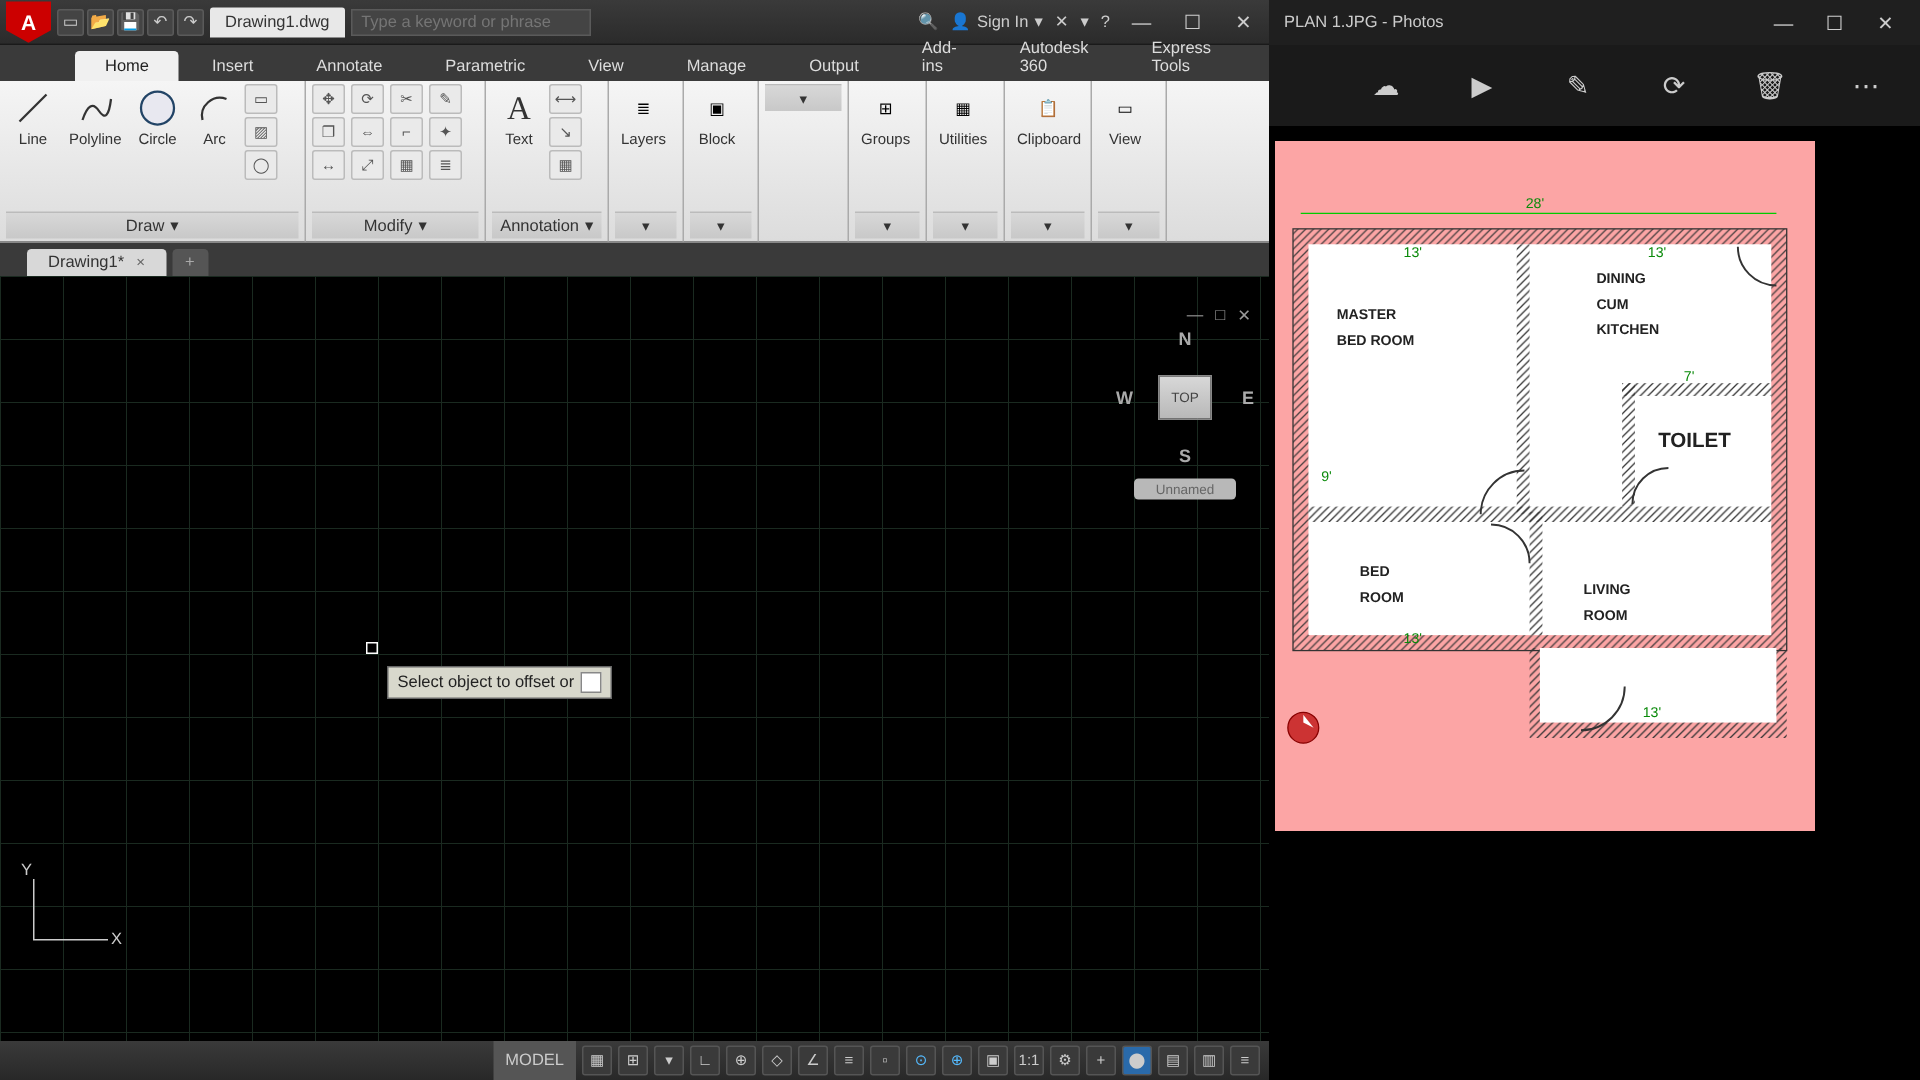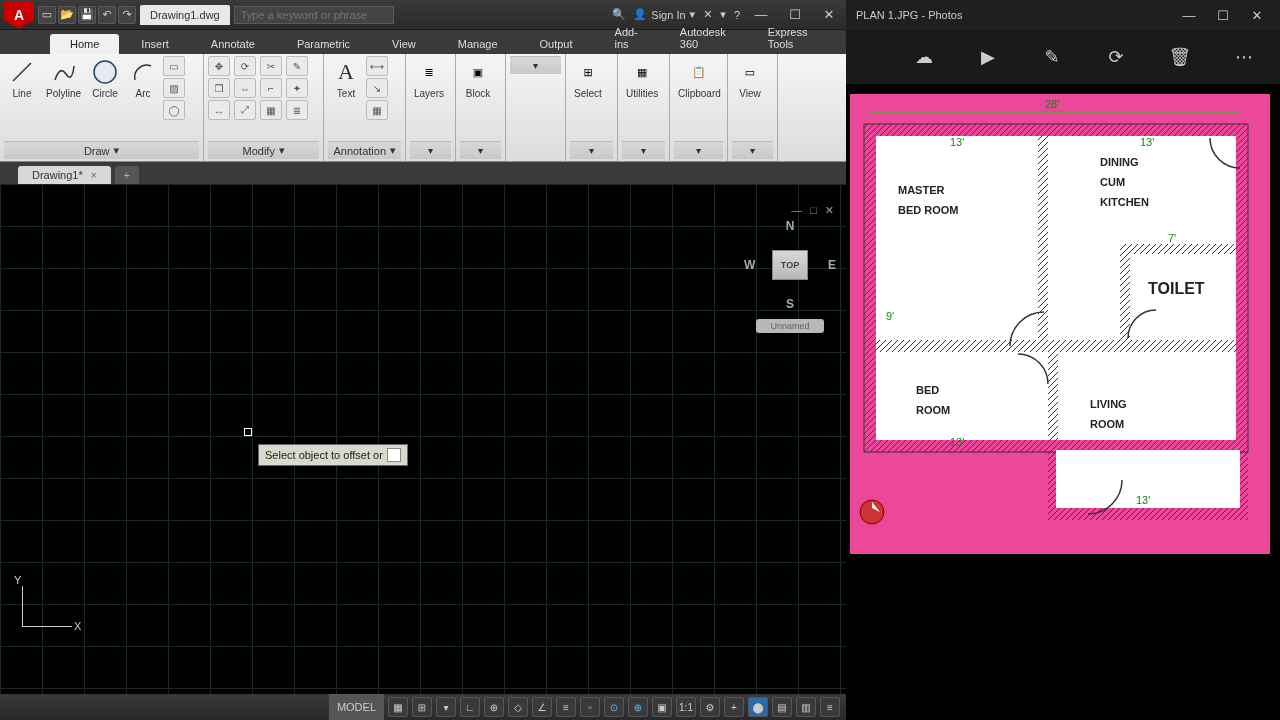--- a/index.html
+++ b/index.html
@@ -33,38 +33,38 @@
 .canvas{flex:1;background:#000;position:relative;overflow:hidden}
 .grid{position:absolute;inset:0;background-image:linear-gradient(#1a2a20 1px,transparent 1px),linear-gradient(90deg,#1a2a20 1px,transparent 1px);background-size:42px 42px}
 .drawing{position:absolute;inset:0}
 .drawing line,.drawing rect,.drawing polyline{stroke:#fff;stroke-width:1;fill:none}
 .crosshair{position:absolute;left:244px;top:244px;width:8px;height:8px;border:1px solid #fff}
 .tooltip{position:absolute;left:258px;top:260px;background:#d8d8cc;border:1px solid #666;padding:3px 6px;font-size:11px;color:#222;display:flex;align-items:center;gap:4px}
 .tooltip .cursor{width:14px;height:14px;border:1px solid #888;background:#fff}
 .vc{position:absolute;right:8px;top:20px;display:flex;flex-direction:column;align-items:center}
 .vc-ctrl{display:flex;gap:8px;color:#999;font-size:10px;justify-content:flex-end;width:100%;padding-right:4px}
 .cube-wrap{position:relative;width:96px;height:96px;display:flex;align-items:center;justify-content:center}
-.cube{width:36px;height:30px;background:linear-gradient(#d8d8d8,#b8b8b8);border:1px solid #888;display:flex;align-items:center;justify-content:center;font-size:9px;color:#444;font-weight:bold}
+.cube{width:36px;height:30px;background:linear-gradient(#d8d8d8,#b8b8b8);border:1px solid #888;display:flex;align-items:center;justify-content:center;font-size:9px;color:#444;font-weight:normal}
 .dir{position:absolute;font-size:12px;color:#aaa;font-weight:bold}
 .dir.n{top:2px;left:50%;transform:translateX(-50%)}
 .dir.s{bottom:2px;left:50%;transform:translateX(-50%)}
 .dir.w{left:2px;top:50%;transform:translateY(-50%)}
 .dir.e{right:2px;top:50%;transform:translateY(-50%)}
 .vc-label{margin-top:6px;background:#b8b8b8;color:#666;font-size:9px;padding:2px 14px;border-radius:3px}
 .ucs{position:absolute;left:14px;bottom:60px;color:#ccc;font-size:12px}
 .statusbar{height:26px;background:linear-gradient(#3a3a3a,#282828);display:flex;align-items:center;padding:0 6px;gap:4px;color:#ccc}
 .statusbar .st-btn{width:20px;height:20px;border:1px solid #555;background:#3a3a3a;border-radius:2px;display:flex;align-items:center;justify-content:center;font-size:10px}
 .statusbar .model{background:#555;padding:15px 8px;border-radius:2px;font-size:11px;margin-left:auto}
 .photos-app{position:absolute;left:846px;top:0;right:0;height:720px;background:#1a1a1a;display:flex;flex-direction:column}
 .ph-title{height:30px;background:#1f1f1f;display:flex;align-items:center;padding:0 10px;color:#ccc;font-size:12px;justify-content:space-between}
 .ph-wins{display:flex;gap:8px}
 .ph-toolbar{height:54px;background:#1a1a1a;display:flex;align-items:center;justify-content:flex-end;gap:40px;padding:0 24px;color:#ccc}
 .ph-tool{width:24px;height:24px;display:flex;align-items:center;justify-content:center;font-size:18px}
 .ph-content{flex:1;background:#000;position:relative;padding:10px 0}
-.floorplan{position:absolute;left:4px;top:10px;width:420px;height:460px;background:#ec4899}
+.floorplan{position:absolute;left:4px;top:10px;width:360px;height:460px;background:#fca5a5}
 .fp-svg{width:100%;height:100%}
 .room-lbl{font-family:Arial;font-size:16px;font-weight:bold;fill:#222}
 .dim-lbl{font-family:Arial;font-size:11px;fill:#0a8a0a}
 .hatch{fill:url(#hatchp)}
 .greenline{stroke:#0c0;stroke-width:1}
 .door{stroke:#333;stroke-width:1.5;fill:none}
 </style>
 </head>
 <body>
 
@@ -219,21 +219,21 @@
         </div>
       <div class="panel-title">▾</div>
     </div>
     <div class="panel" style="width:60px">
       <div class="panel-title">▾</div>
     </div>
     <div class="panel" style="width:52px">
       <div class="panel-body">
           <div class="bigbtn">
             <div class="ico">⊞</div>
-            <div class="lbl">Select</div>
+            <div class="lbl">Groups</div>
           </div>
         </div>
       <div class="panel-title">▾</div>
     </div>
     <div class="panel" style="width:52px">
       <div class="panel-body">
           <div class="bigbtn">
             <div class="ico">▦</div>
             <div class="lbl">Utilities</div>
           </div>

